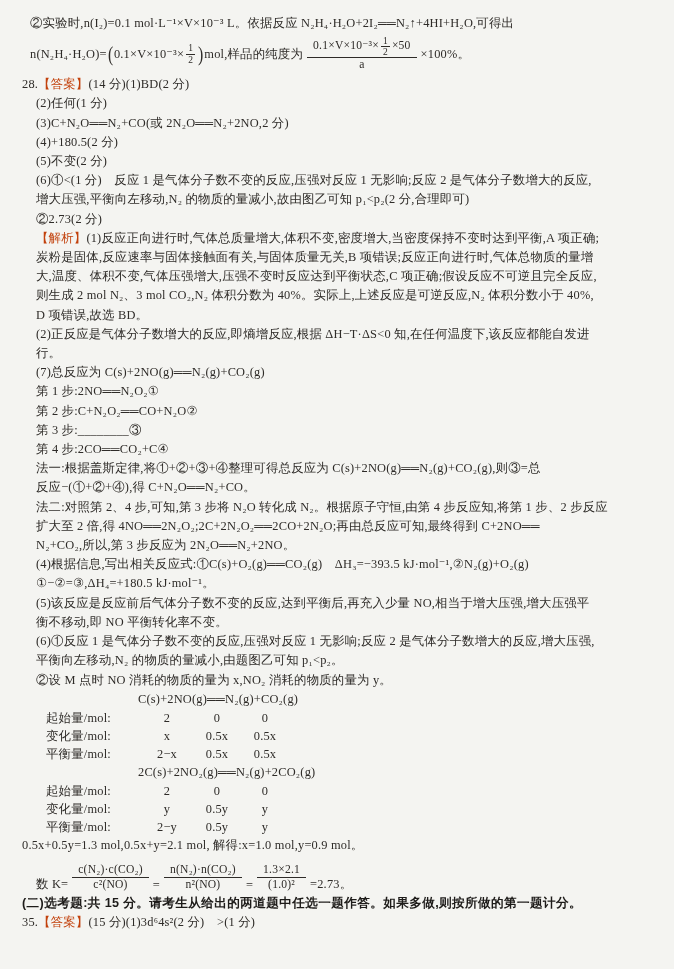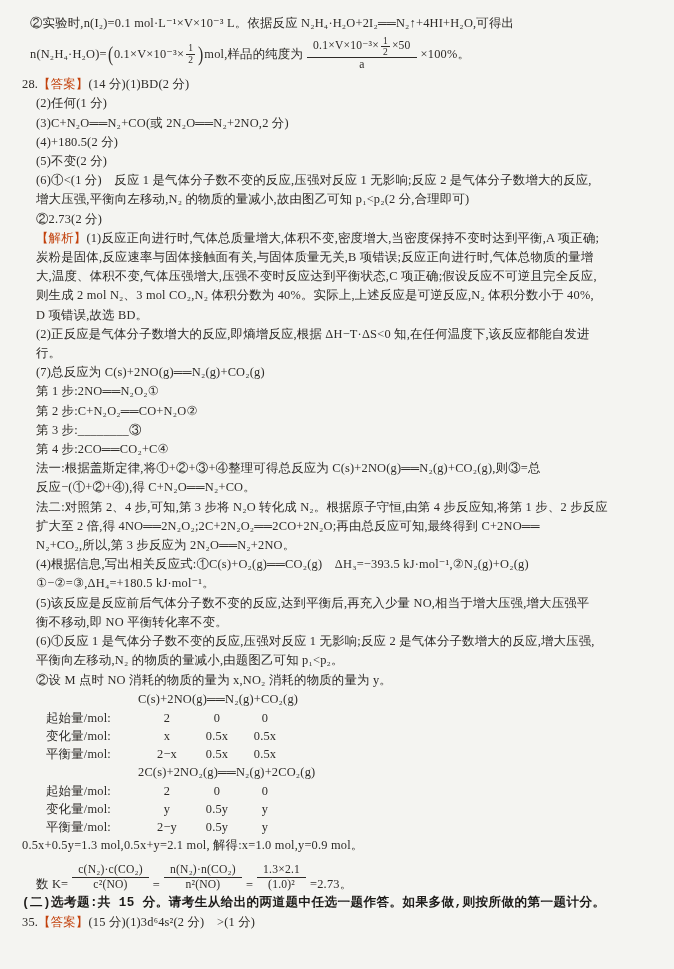--- a/index.html
+++ b/index.html
@@ -12,21 +12,21 @@
   .page{
     width:674px;height:736px;box-sizing:border-box;
     padding:14px 14px 0 22px;
     font-size:12.4px;
     letter-spacing:0.2px;
   }
   .ln{line-height:19.2px;white-space:nowrap;}
   .ind{padding-left:14px;}
   .ind2{padding-left:8px;}
   .bold{font-weight:normal;color:#c2410c;}
-  .hei{font-family:Liberation Mono, monospace;font-weight:bold;color:#1d1b19;letter-spacing:0.4px;}
+  .hei{font-family:Liberation Sans, sans-serif;font-weight:bold;color:#1d1b19;letter-spacing:0.4px;}
   .frac{display:inline-flex;flex-direction:column;align-items:center;margin:0 4px;line-height:1.25;font-size:11.6px;vertical-align:middle;}
   .frac .n{border-bottom:1px solid #2e2b28;padding:0 6px;display:inline-flex;align-items:center;}
   .frac .d{padding:0 6px;}
   .minifrac{display:inline-flex;flex-direction:column;align-items:center;margin:0 2px;line-height:1.1;font-size:9.5px;}
   .minifrac .n{border-bottom:1px solid #2e2b28;padding:0 2px;}
   .minifrac .d{padding:0 2px;}
   .tallp{font-size:21px;font-weight:400;transform:scaleX(.75);display:inline-block;line-height:1;}
   
   .tbl-eq{line-height:19px;margin-left:116px;white-space:nowrap;}
   .tbl-row{display:grid;grid-template-columns:96px 50px 50px 46px;margin-left:24px;line-height:18px;white-space:nowrap;}

